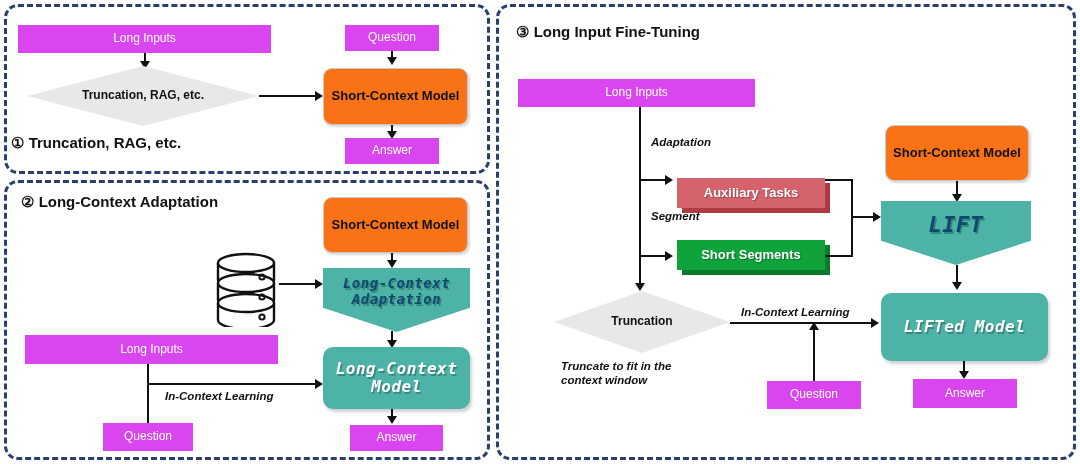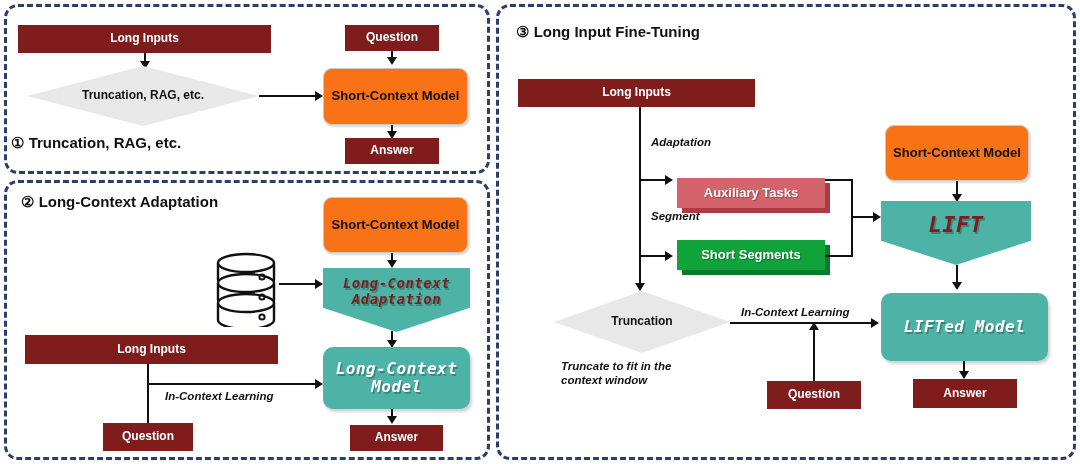--- a/index.html
+++ b/index.html
@@ -9,32 +9,32 @@
   .panel{position:absolute;border:3px dashed #2B3F6C;border-radius:14px;box-sizing:border-box;}
 
   #panel-1{left:4px;top:4px;width:486px;height:170px;}
   #panel-2{left:4px;top:180px;width:486px;height:280px;}
   #panel-3{left:496px;top:4px;width:580px;height:456px;}
 
   .node{position:absolute;box-sizing:border-box;display:flex;align-items:center;
         justify-content:center;text-align:center;line-height:1.12;}
 
   
-  .blue{background:#7f1d1d;color:#fff;font-weight:bold;font-size:12px;}
+  .blue{background:#d946ef;color:#fff;font-weight:normal;font-size:12px;}
   
   .grey{background:#f97316;border:1px solid #C9C9C9;border-radius:9px;color:#111;
         font-weight:bold;font-size:13px;box-shadow:1.5px 2px 2px rgba(0,0,0,.15);}
   
   .teal{background:#4CB3A6;color:#fff;border-radius:10px;
         font-family:"DejaVu Sans Mono","Liberation Mono",monospace;
         font-weight:bold;font-style:italic;font-size:16px;letter-spacing:.5px;
         text-shadow:1.5px 1.5px 0 rgba(0,0,0,.25);
         box-shadow:2px 3px 3px rgba(0,0,0,.18);}
   
-  .teal-pent{background:#4CB3A6;color:#7f1d1d;
+  .teal-pent{background:#4CB3A6;color:#0c4a6e;
         clip-path:polygon(0 0,100% 0,100% 62%,50% 100%,0 62%);
         font-family:"DejaVu Sans Mono","Liberation Mono",monospace;
         font-weight:bold;font-style:italic;letter-spacing:.5px;
         text-shadow:1.5px 1.5px 0 rgba(0,0,0,.25);}
   .teal-pent > span{display:block;width:100%;padding-bottom:16px;}
 
   
   .diamond{background:#E8E8E8;color:#111;font-weight:bold;font-size:12px;
         clip-path:polygon(50% 0,100% 50%,50% 100%,0 50%);}
   .diamond > span{display:block;width:72%;}

